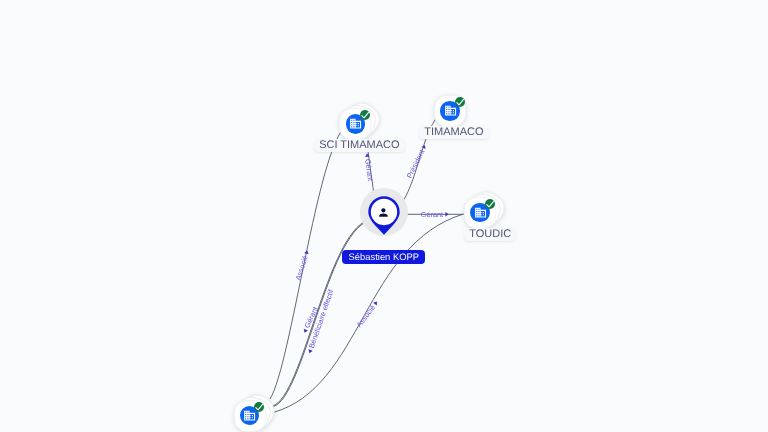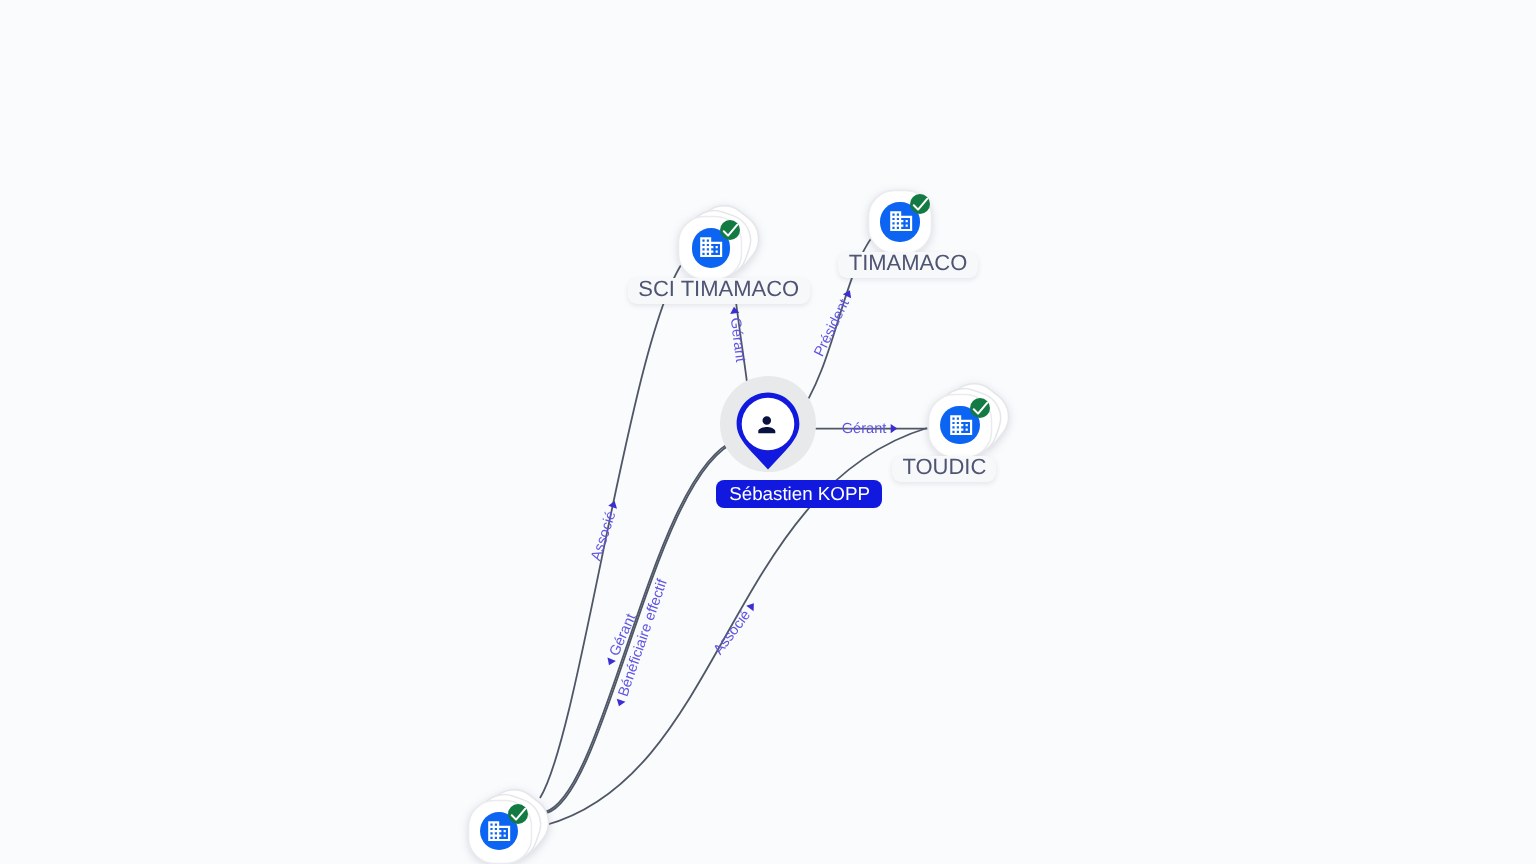--- a/index.html
+++ b/index.html
@@ -118,21 +118,21 @@
           <svg width="13.2" height="13.2" viewBox="0 0 24 24" fill="#ffffff">
             <path d="M12 7V3H2v18h20V7H12zM6 19H4v-2h2v2zm0-4H4v-2h2v2zm0-4H4V9h2v2zm0-4H4V5h2v2zm4 12H8v-2h2v2zm0-4H8v-2h2v2zm0-4H8V9h2v2zm0-4H8V5h2v2zm10 12h-8v-2h2v-2h-2v-2h2v-2h-2V9h8v10zm-2-8h-2v2h2v-2zm0 4h-2v2h2v-2z"></path>
           </svg>
         </div>
         <div class="check" style="left:484.5px;top:198.6px;width:10.3px;height:10.3px;">
           <svg width="10.3" height="10.3" viewBox="0 0 24 24" fill="none" stroke="#ffffff" stroke-width="2.4" stroke-linecap="round" stroke-linejoin="round">
             <path d="M4.4 13.2 L9.4 18.2 L20 5.6"></path>
           </svg>
         </div>
       </div>
-      <div class="nlabel" style="left: 446px; top: 227.75px;">TOUDIC</div>
+      <div class="nlabel" style="left: 464px; top: 227.75px;">TOUDIC</div>
       <div class="node" style="left: 0px; top: 0px;">
         <svg style="position:absolute;left:226.5px;top:392.5px;overflow:visible;filter:drop-shadow(0 1px 2.2px rgba(80,90,110,0.20));" width="46" height="46" viewBox="0 0 46 46">
           <rect x="14.65" y="3.05" width="31.5" height="31.5" rx="13" ry="13" fill="#ffffff" stroke="#e4e6ea" stroke-width="0.75" transform="rotate(38 30.4 18.8)"></rect>
           <rect x="11.05" y="5.05" width="31.5" height="31.5" rx="13" ry="13" fill="#ffffff" stroke="#e4e6ea" stroke-width="0.75" transform="rotate(19 26.8 20.8)"></rect>
           <rect x="7.25" y="7.25" width="31.5" height="31.5" rx="13" ry="13" fill="#ffffff" stroke="#e9ebee" stroke-width="0.75"></rect>
         </svg>
         <div class="blue-circle" style="left:239.7px;top:405.7px;width:19.6px;height:19.6px;">
           <svg width="13.2" height="13.2" viewBox="0 0 24 24" fill="#ffffff">
             <path d="M12 7V3H2v18h20V7H12zM6 19H4v-2h2v2zm0-4H4v-2h2v2zm0-4H4V9h2v2zm0-4H4V5h2v2zm4 12H8v-2h2v2zm0-4H8v-2h2v2zm0-4H8V9h2v2zm0-4H8V5h2v2zm10 12h-8v-2h2v-2h-2v-2h2v-2h-2V9h8v10zm-2-8h-2v2h2v-2zm0 4h-2v2h2v-2z"></path>
           </svg>
@@ -146,16 +146,16 @@
       <div class="node">
         <div class="halo" style="left:360px;top:188.2px;width:47.6px;height:47.6px;"></div>
         <svg style="position:absolute;left:368.1px;top:196.2px;" width="32" height="40" viewBox="0 0 32 40">
           <path d="M16 0.3 C7.3 0.3 0.3 7.3 0.3 16 C0.3 21.6 4.4 26.5 9.6 31.9 L16 38.7 L22.4 31.9 C27.6 26.5 31.7 21.6 31.7 16 C31.7 7.3 24.7 0.3 16 0.3 Z" fill="#1019dd"></path>
           <circle cx="16" cy="16" r="13.15" fill="#ffffff"></circle>
         </svg>
         <div style="position:absolute;left:377.40000000000003px;top:205.8px;width:12.8px;height:12.8px;line-height:0;"><svg width="12.8" height="12.8" viewBox="0 0 24 24" fill="#0a1340">
             <path d="M12 12c2.21 0 4-1.79 4-4s-1.79-4-4-4-4 1.79-4 4 1.79 4 4 4zm0 2c-2.67 0-8 1.34-8 4v2h16v-2c0-2.66-5.33-4-8-4z"></path>
           </svg></div>
       </div>
-      <div class="plabel" style="top: 240px; left: 342.12px; margin-left: 16px;">Sébastien KOPP</div>
+      <div class="plabel" style="top: 250px; left: 342.12px;">Sébastien KOPP</div>
     </div>
 
 </div>
 
 </body></html>

